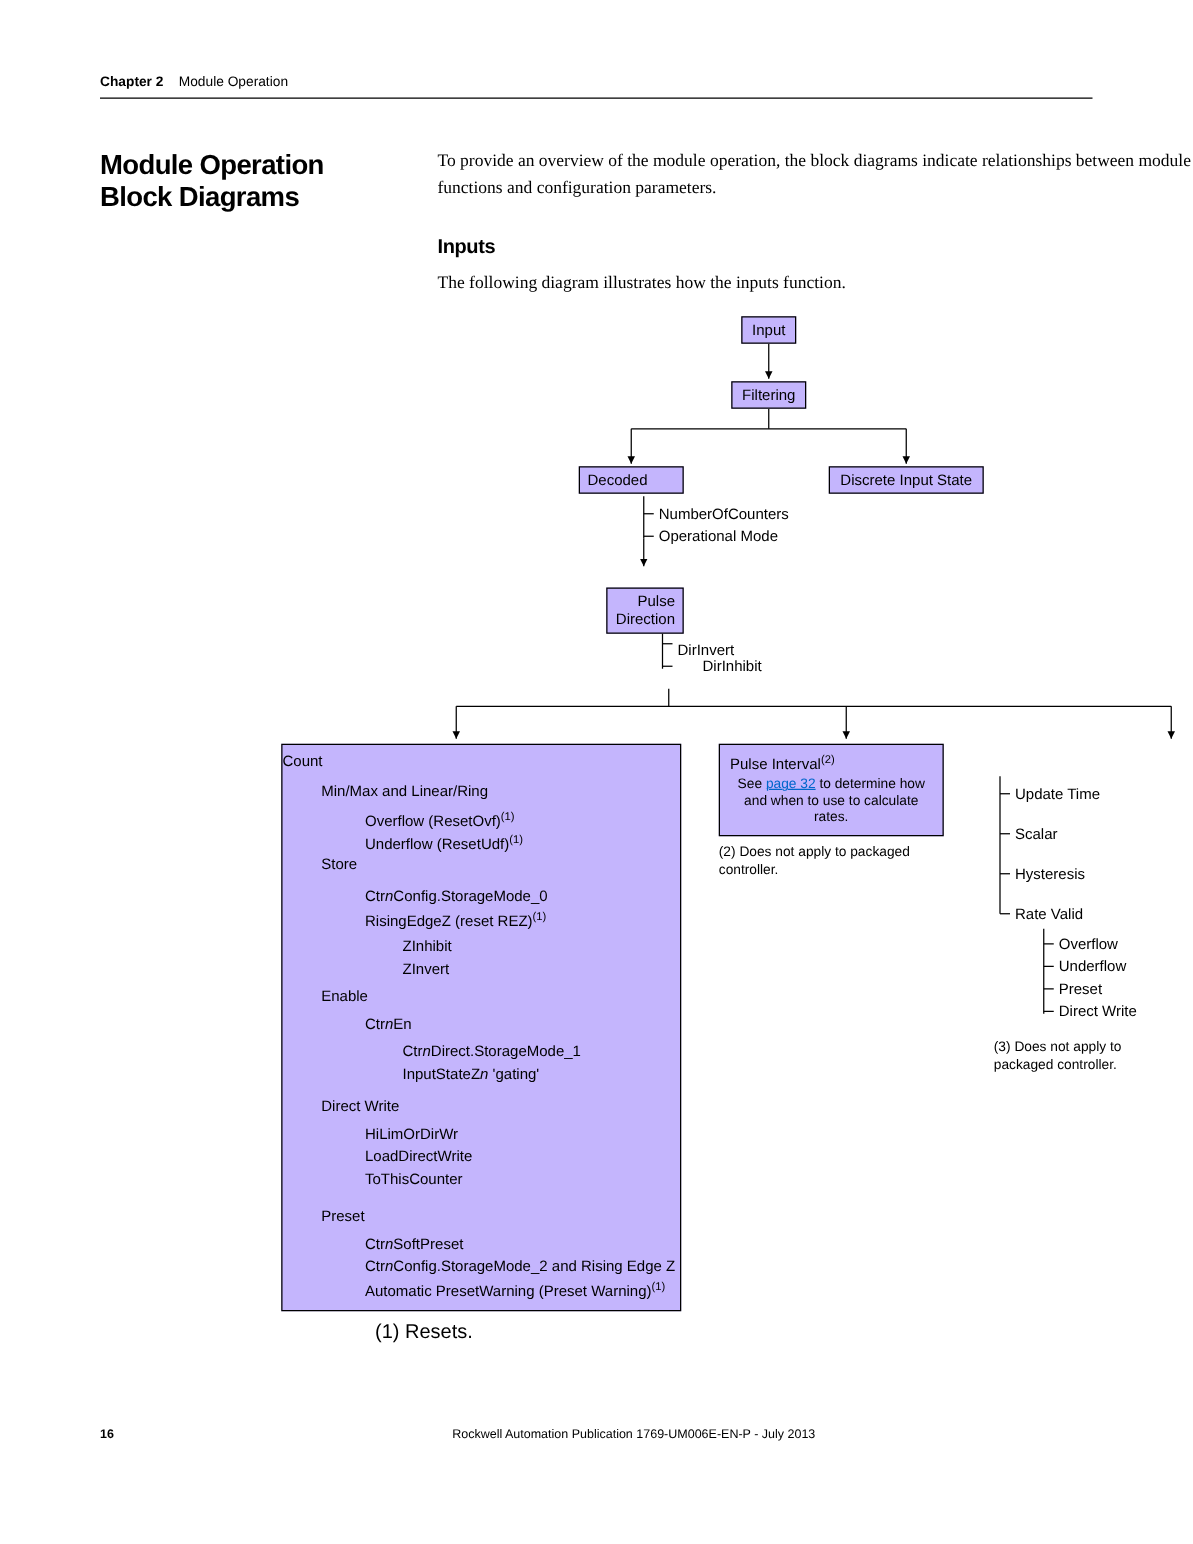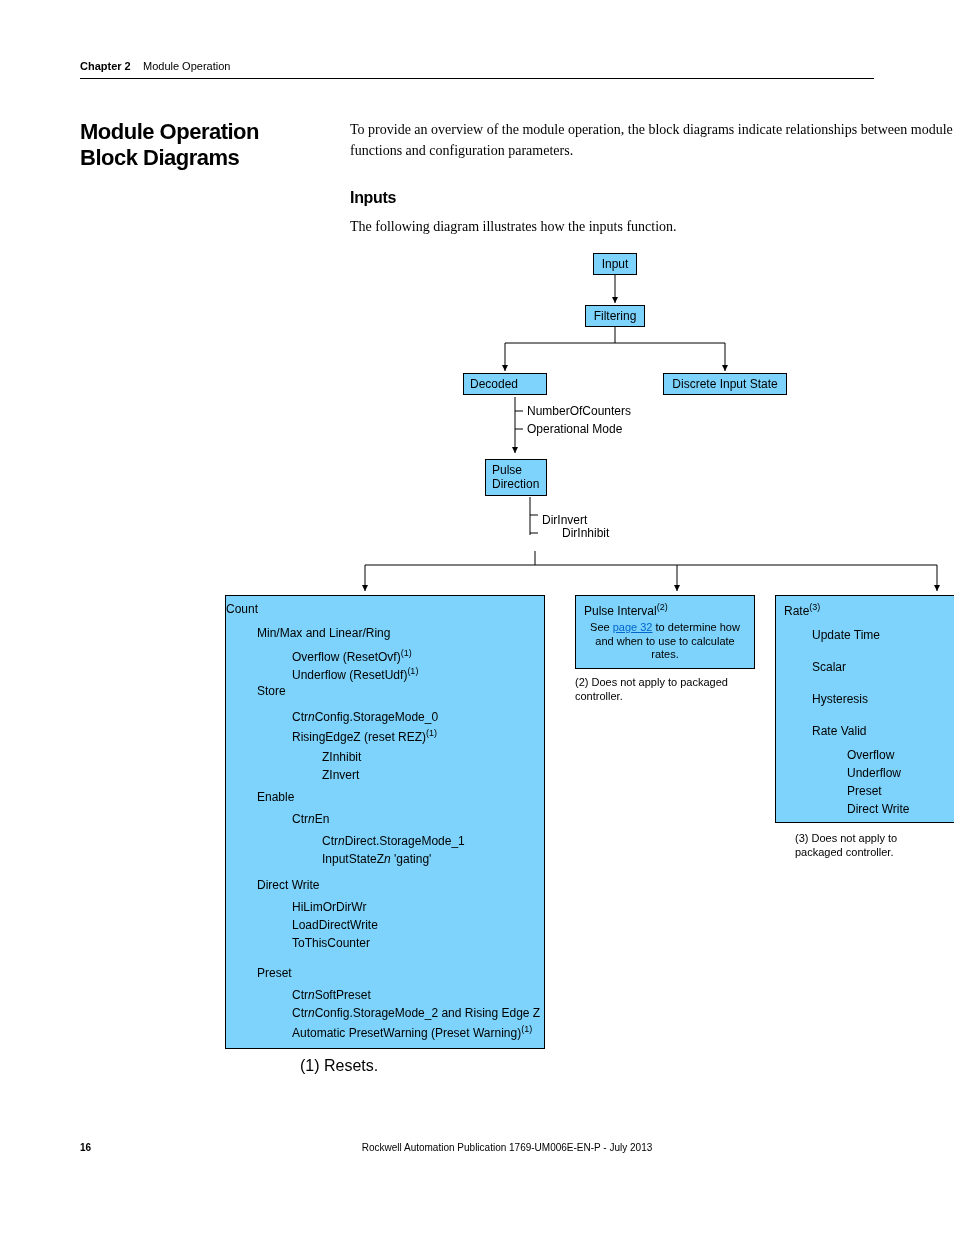--- a/index.html
+++ b/index.html
@@ -71,21 +71,21 @@
     font-family: Arial, Helvetica, sans-serif;
   }
   .diagram svg {
     position: absolute;
     left: 0;
     top: 0;
   }
   .dbox {
     position: absolute;
     border: 1px solid #000;
-    background: #7dd3fc;
+    background: #c4b5fd;
     font-size: 12px;
     text-align: center;
     padding: 3px 6px;
     box-sizing: border-box;
     line-height: 1.2;
   }
   .dlabel {
     position: absolute;
     font-size: 12px;
     line-height: 1.3;
@@ -214,21 +214,21 @@
         </svg>
 
         <div class="dbox" style="left:398px; top:0px; width:44px;">Input</div>
         <div class="dbox" style="left:390px; top:52px; width:60px;">Filtering</div>
         <div class="dbox" style="left:268px; top:120px; width:84px; text-align:left;">Decoded</div>
         <div class="dbox" style="left:468px; top:120px; width:124px;">Discrete Input State</div>
 
         <div class="dlabel" style="left:332px; top:151px;">NumberOfCounters</div>
         <div class="dlabel" style="left:332px; top:169px;">Operational Mode</div>
 
-        <div class="dbox" style="left:290px; top:206px; width:62px; text-align:left; white-space:pre-line;">Pulse
+        <div class="dbox" style="left:290px; top:217px; width:62px; text-align:right; white-space:pre-line;">Pulse
 Direction</div>
         <div class="dlabel" style="left:347px; top:260px;">DirInvert</div>
         <div class="dlabel" style="left:347px; top:273px;margin-left:20px;">DirInhibit</div>
 
         <div class="dbox" style="left:30px; top:342px; width:320px; height:454px; padding:6px 0; text-align:left;">
           <div class="dlabel" style="position:static;">Count</div>
         </div>
         <div class="dlabel" style="left:62px; top:373px;">Min/Max and Linear/Ring</div>
         <div class="dlabel" style="left:97px; top:395px;"><span>Overflow (ResetOvf)</span><span class="sup">(1)</span></div>
         <div class="dlabel" style="left:97px; top:413px;"><span>Underflow (ResetUdf)</span><span class="sup">(1)</span></div>
@@ -251,23 +251,20 @@
         <div class="dlabel" style="left:97px; top:771px;"><span>Automatic PresetWarning (Preset Warning)</span><span class="sup">(1)</span></div>
 
         <div class="dbox" style="left:380px; top:342px; width:180px; height:74px; text-align:left; padding:6px 8px;">
           <div><span>Pulse Interval</span><span class="sup">(2)</span></div>
           <div style="text-align:center; font-size:11px; margin-top:3px; white-space:normal;">
             <span>See </span><span class="link">page 32</span><span> to determine how and when to use to calculate rates.</span>
           </div>
         </div>
         <div class="dlabel nowrap-off" style="left:380px; top:422px; width:165px; font-size:11px;">(2) Does not apply to packaged controller.</div>
 
-        <div class="dbox" style="left:580px; top:342px; width:180px; height:228px; text-align:left; padding:6px 8px;">
-          <div><span>Rate</span><span class="sup">(3)</span></div>
-        </div>
         <div class="dlabel" style="left:617px; top:375px;">Update Time</div>
         <div class="dlabel" style="left:617px; top:407px;">Scalar</div>
         <div class="dlabel" style="left:617px; top:439px;">Hysteresis</div>
         <div class="dlabel" style="left:617px; top:471px;">Rate Valid</div>
         <div class="dlabel" style="left:652px; top:495px;">Overflow</div>
         <div class="dlabel" style="left:652px; top:513px;">Underflow</div>
         <div class="dlabel" style="left:652px; top:531px;">Preset</div>
         <div class="dlabel" style="left:652px; top:549px;">Direct Write</div>
         <div class="dlabel nowrap-off" style="left:600px; top:578px; width:140px; font-size:11px;">(3) Does not apply to packaged controller.</div>
 

